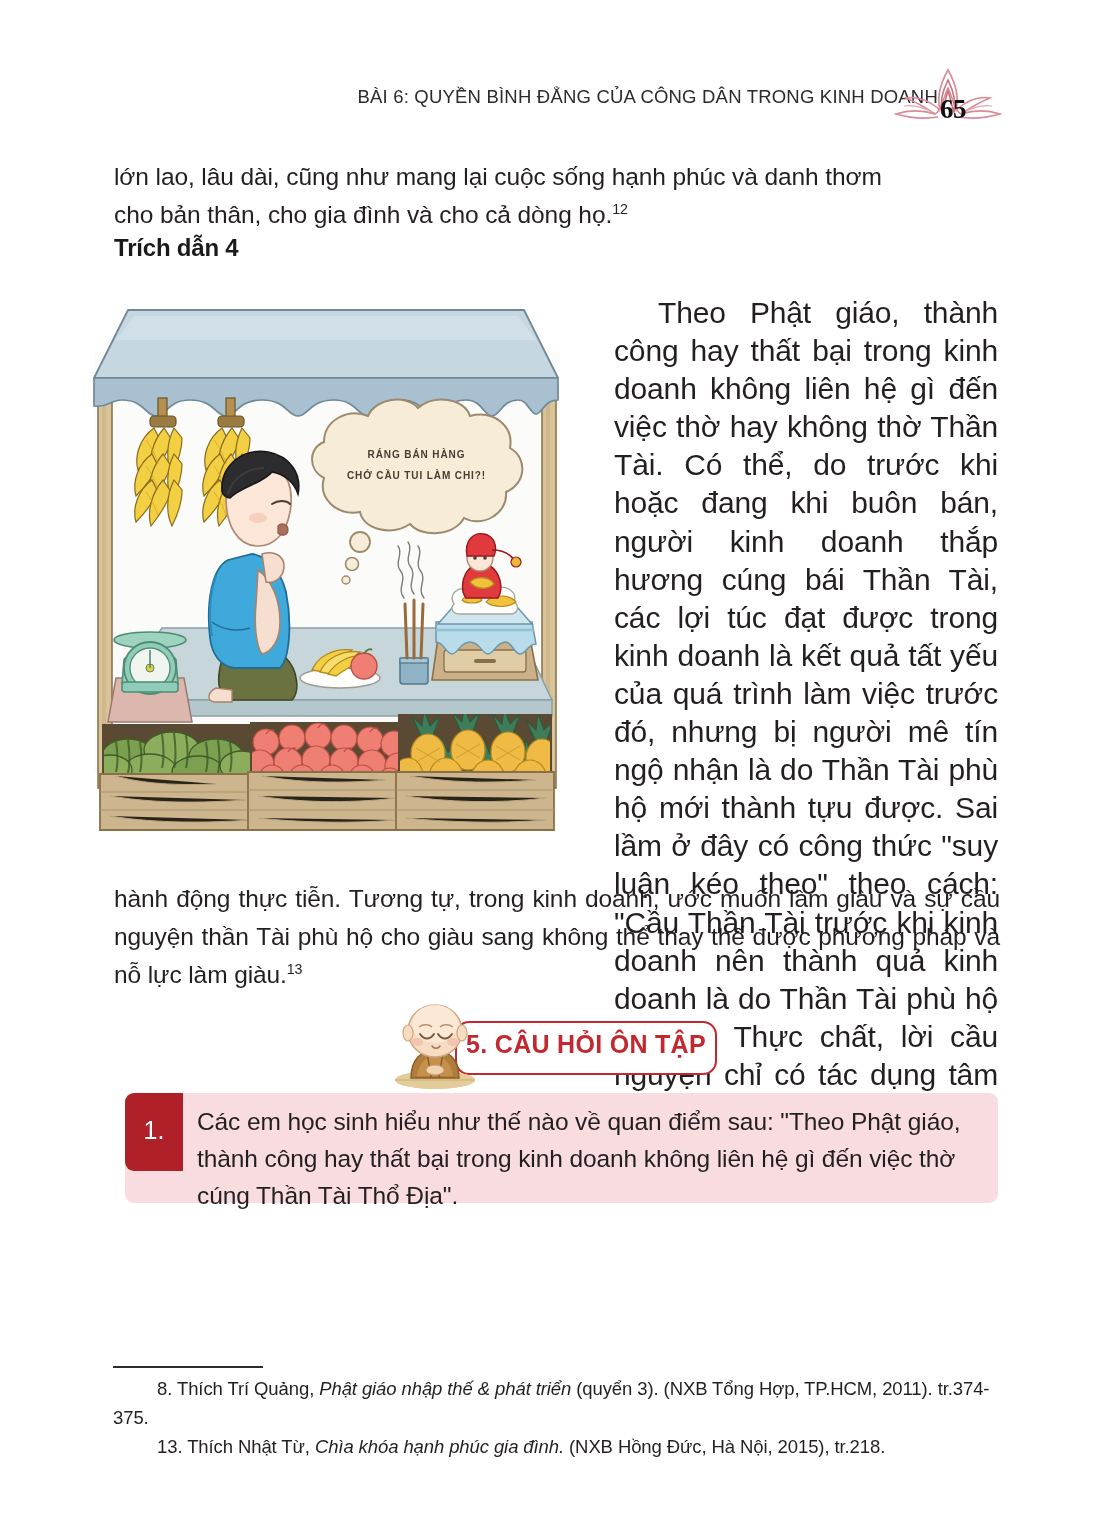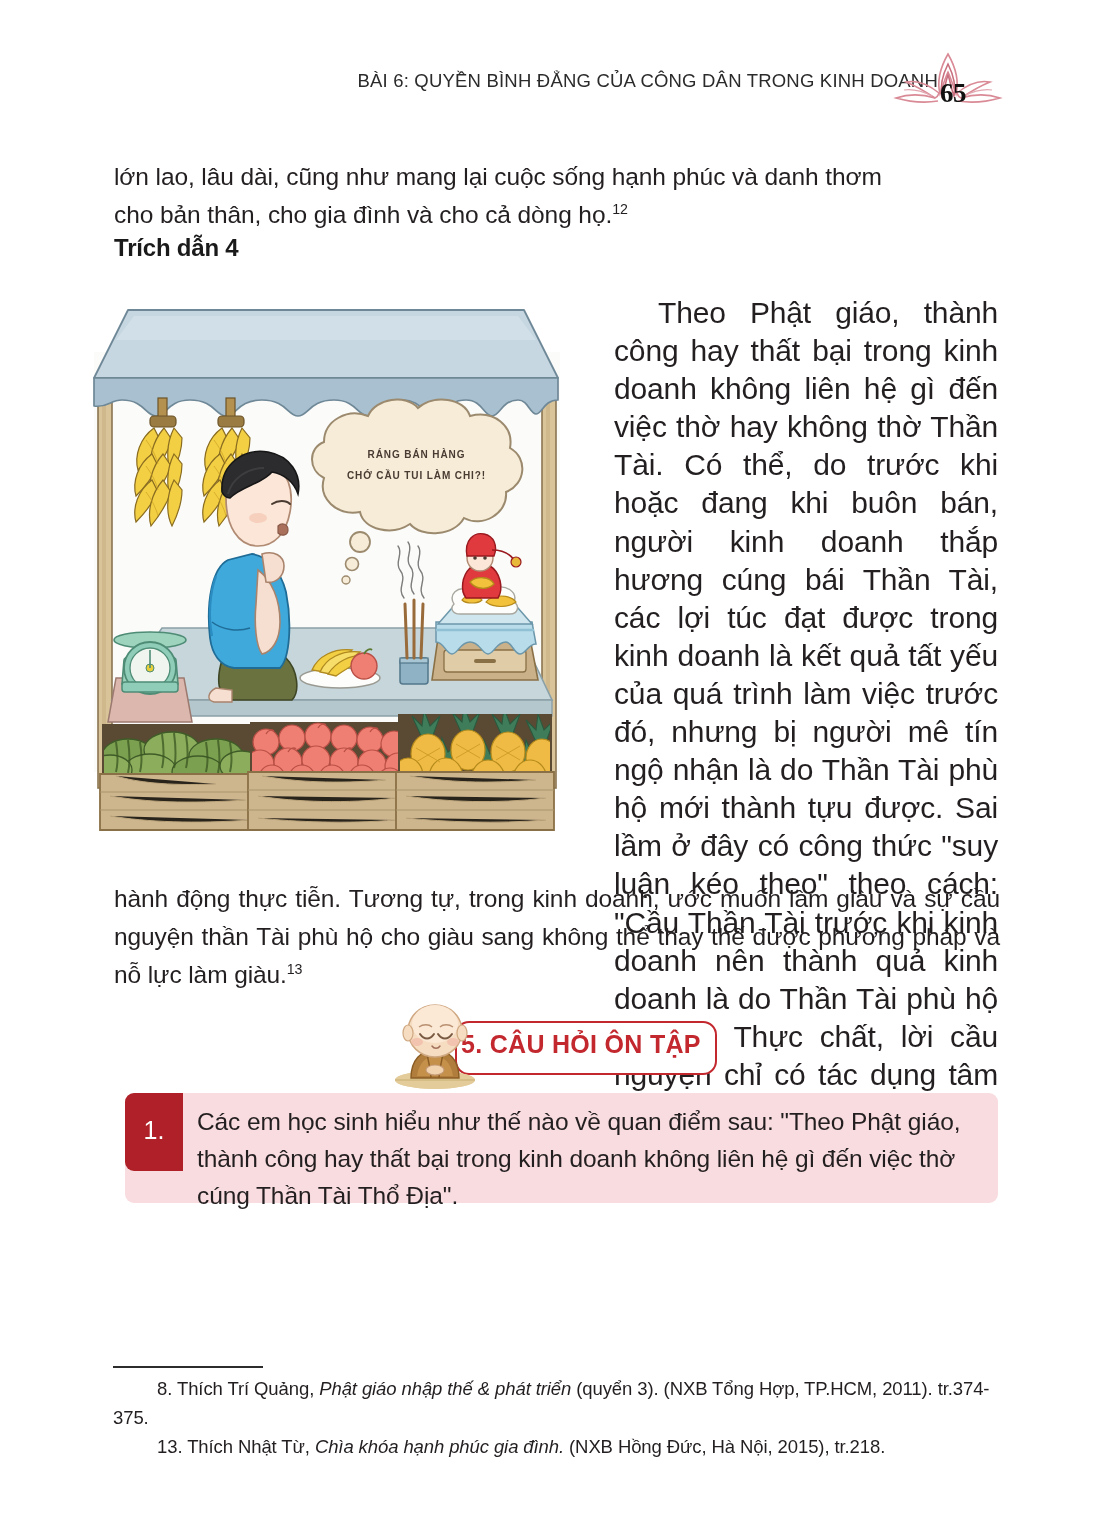--- a/index.html
+++ b/index.html
@@ -13,21 +13,21 @@
     color: #231f20;
     position: relative;
     overflow: hidden;
   }
 
   .page { position: relative; width: 1106px; height: 1531px; }
 
   
   .header {
     position: absolute;
-    top: 60px;
+    top: 76px;
     left: 110px;
     right: 60px;
     height: 60px;
   }
   .header-title {
     position: absolute;
     right: 108px;
     top: 10px;
     font-size: 18.5px;
     letter-spacing: 0.2px;
@@ -146,20 +146,21 @@
     height: 54px;
     border: 2.5px solid #c3282f;
     border-radius: 14px;
     background: #ffffff;
   }
   .sec-label {
     position: absolute;
     left: 74px;
     top: 30px;
     width: 250px;
+    text-align: center;
     font-size: 25px;
     font-weight: bold;
     color: #c3282f;
     letter-spacing: 0.3px;
     font-family: "Liberation Sans", sans-serif;
   }
   .monk { position: absolute; left: 0px; top: 0px; width: 96px; height: 90px; }
   .monk svg { display:block; width: 96px; height: 90px; }
 
   

